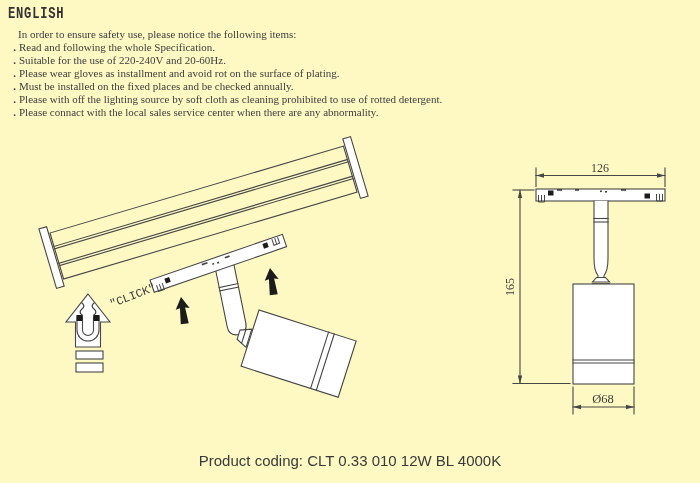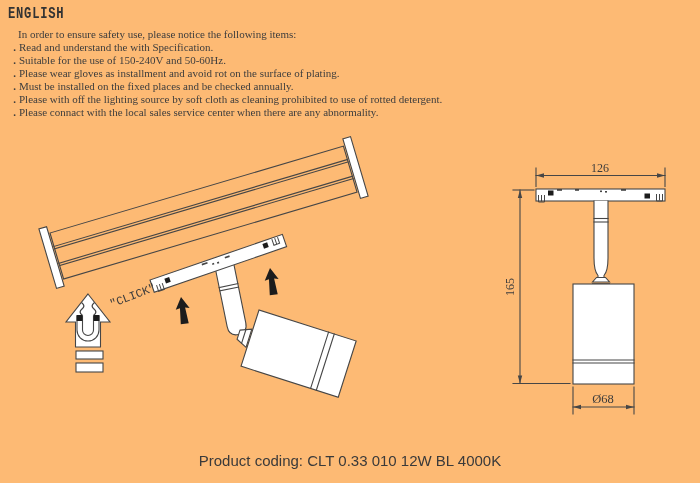--- a/index.html
+++ b/index.html
@@ -1,19 +1,19 @@
 <!DOCTYPE html>
 <html><head>
 <meta charset="utf-8">
 <style>
   * { margin:0; padding:0; box-sizing:border-box; }
   body { background:#fff; }
   .page {
     position:relative; width:700px; height:483px;
-    background:#fdba74; overflow:hidden;
+    background:#fef9c3; overflow:hidden;
     font-family:"Liberation Serif", serif; color:#3c3c3c;
   }
   .lang-label {
     position:absolute; left:8px; top:5px;
     font-family:"Liberation Mono", monospace;
     font-size:16px; font-weight:600; letter-spacing:1px; color:#333;
     display:inline-block; transform:scaleX(0.76); transform-origin:left top;
     white-space:nowrap;
   }
   .doc-title {
@@ -39,25 +39,25 @@
 <body>
 
 <div class="page">
 
   <div class="lang-label">ENGLISH</div>
 
   <div class="instructions">
     <div class="intro">In order to ensure safety use, please notice the following items:</div>
     <div class="item">
       <span class="dot">.</span>
-      <span class="txt">Read and understand the with Specification.</span>
+      <span class="txt">Read and following the whole Specification.</span>
     </div>
     <div class="item">
       <span class="dot">.</span>
-      <span class="txt">Suitable for the use of 150-240V and 50-60Hz.</span>
+      <span class="txt">Suitable for the use of 220-240V and 20-60Hz.</span>
     </div>
     <div class="item">
       <span class="dot">.</span>
       <span class="txt">Please wear gloves as installment and avoid rot on the surface of plating.</span>
     </div>
     <div class="item">
       <span class="dot">.</span>
       <span class="txt">Must be installed on the fixed places and be checked annually.</span>
     </div>
     <div class="item">

